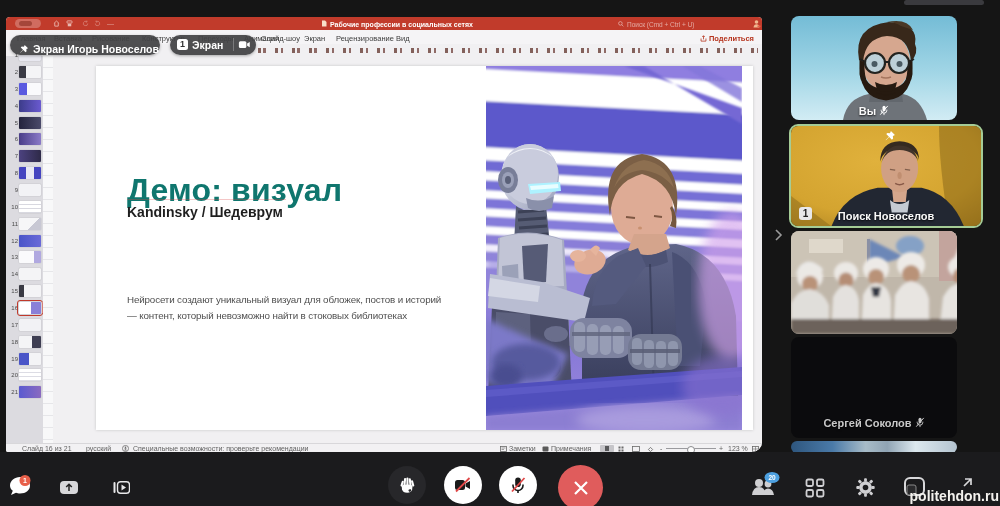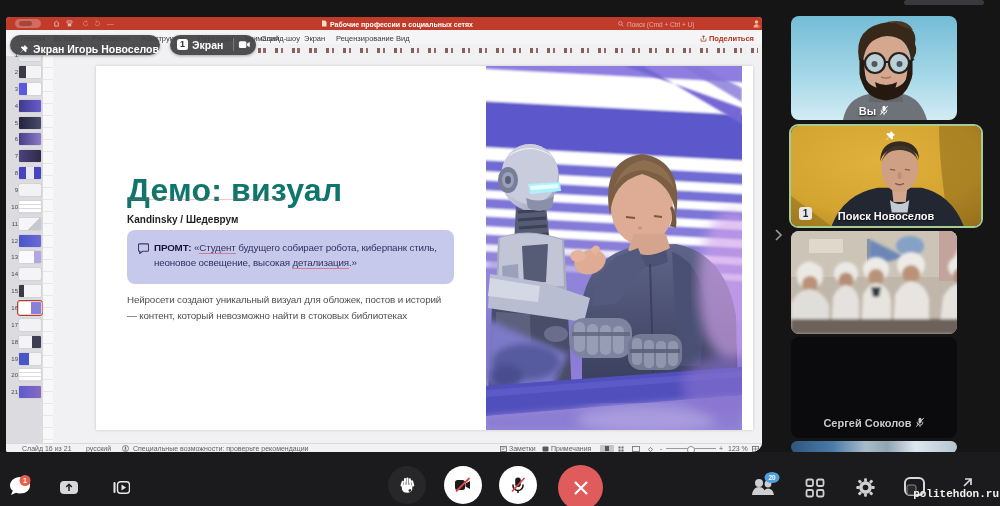--- a/index.html
+++ b/index.html
@@ -16,21 +16,21 @@
   #canvas{position:absolute;left:47px;top:39px;width:709px;height:387px;background:#f1f0f2;}
   #slide{position:absolute;left:43px;top:10px;width:657px;height:364px;background:#ffffff;box-shadow:0 0 3px rgba(0,0,0,0.18);}
   #statusbar{position:absolute;left:0;top:426px;width:756px;height:9px;background:#f2f1f3;border-top:1px solid #d8d7da;font-size:7px;color:#5f5f5f;}
 
   
   .thumb{position:absolute;left:13px;width:22px;height:12px;border-radius:1px;background:#fff;box-shadow:0 0 1px rgba(0,0,0,.4);}
   .tnum{position:absolute;left:4px;width:8px;font-size:6px;color:#4a4a4a;text-align:right;}
 
   
   #title{position:absolute;left:31px;top:106px;font-size:32px;font-weight:bold;color:#0f766e;letter-spacing:0.2px;}
-  #subtitle{position:absolute;left:31px;top:138px;font-size:10px;font-weight:bold;color:#1f1f1f;margin-top:10px;}
+  #subtitle{position:absolute;left:31px;top:138px;font-size:14px;font-weight:bold;color:#1f1f1f;}
   #promtbox{position:absolute;left:31px;top:164px;width:327px;height:54px;background:#c7c9ec;border-radius:8px;}
   #promticon{position:absolute;left:11px;top:13px;width:11px;height:11px;}
   #promttext{position:absolute;left:27px;top:11px;width:300px;font-size:9.8px;letter-spacing:-0.15px;line-height:14.8px;color:#31315e;}
   #bodytext{position:absolute;left:31px;top:226px;width:370px;font-size:9.8px;letter-spacing:-0.15px;line-height:16px;color:#4f4f4f;}
   #aiimg{position:absolute;left:390px;top:0px;width:256px;height:364px;}
 
   .rul{border-bottom:1px solid rgba(220,60,60,0.55);}
   #titleunder{position:absolute;left:31px;top:133px;width:159px;height:1px;background:rgba(220,70,70,.38);opacity:.8;}
 
   
@@ -169,26 +169,20 @@
       <svg style="position:absolute;left:36px;top:246px;width:10px;height:14px" viewBox="0 0 10 14">
           <path d="M1 0 L1 11 L3.6 8.6 L5.2 12.6 L7 11.8 L5.4 8 L9 7.6 Z" fill="#111" stroke="#fff" stroke-width="0.7"></path>
         </svg>
     </div>
     <div id="vruler"></div>
     <div id="canvas">
       <div id="slide">
         <div id="title">Демо: визуал</div>
           <div id="titleunder"></div>
         <div id="subtitle">Kandinsky / Шедеврум</div>
-        <div id="promtbox">
-          <svg id="promticon" viewBox="0 0 12 12">
-              <path d="M1.5 1 h9 a1 1 0 0 1 1 1 v6 a1 1 0 0 1 -1 1 h-5.5 l-3 2.4 v-2.4 h-0.5 a1 1 0 0 1 -1 -1 v-6 a1 1 0 0 1 1 -1 z" fill="none" stroke="#3a3a6a" stroke-width="1.3"></path>
-            </svg>
-          <div id="promttext"><b style="color:#16163a">ПРОМТ:</b> «<span class="rul">Студент</span> будущего собирает робота, киберпанк стиль, неоновое освещение, высокая <span class="rul">детализация</span>.»</div>
-        </div>
         <div id="bodytext">Нейросети создают уникальный визуал для обложек, постов и историй<br>— контент, который невозможно найти в стоковых библиотеках</div>
         <svg id="aiimg" viewBox="0 0 256 364" preserveAspectRatio="none">
           <defs>
             <linearGradient id="bgg" x1="0" y1="0" x2="0" y2="1">
               <stop offset="0" stop-color="#c5b8ee"></stop>
               <stop offset="0.45" stop-color="#9d8fdf"></stop>
               <stop offset="0.75" stop-color="#8677d6"></stop>
               <stop offset="1" stop-color="#9a8ade"></stop>
             </linearGradient>
             <linearGradient id="jak" x1="0" y1="0" x2="0" y2="1">
@@ -596,15 +590,15 @@
       <circle cx="12" cy="12" r="7.2" fill="#cfcfd2"></circle>
       <circle cx="12" cy="12" r="3.2" fill="#1b1b1d"></circle>
     </svg>
     <svg style="position:absolute;left:903px;top:24px;width:23px;height:22px" viewBox="0 0 23 22">
       <rect x="2" y="2" width="19" height="17" rx="5" fill="none" stroke="#d8d8da" stroke-width="2"></rect>
       <rect x="4" y="9" width="9" height="10" rx="2" fill="#2a2a2c" stroke="#888" stroke-width="1"></rect>
     </svg>
     <svg style="position:absolute;left:960px;top:24px;width:14px;height:14px" viewBox="0 0 14 14">
       <path d="M4 10 L10.5 3.5 M5 3 L11 3 L11 9" stroke="#d8d8da" stroke-width="1.7" fill="none"></path>
     </svg>
-    <div style="position:absolute;right:1px;top:36px;font-family:Liberation Mono, monospace;font-weight:bold;font-size:11px;color:#f4f2ee;">politehdon.ru</div>
+    <div style="position:absolute;right:1px;top:36px;font-family:Liberation Sans, sans-serif;font-weight:bold;font-size:14px;color:#f4f2ee;">politehdon.ru</div>
   </div>
 </div>
 
 </body></html>

